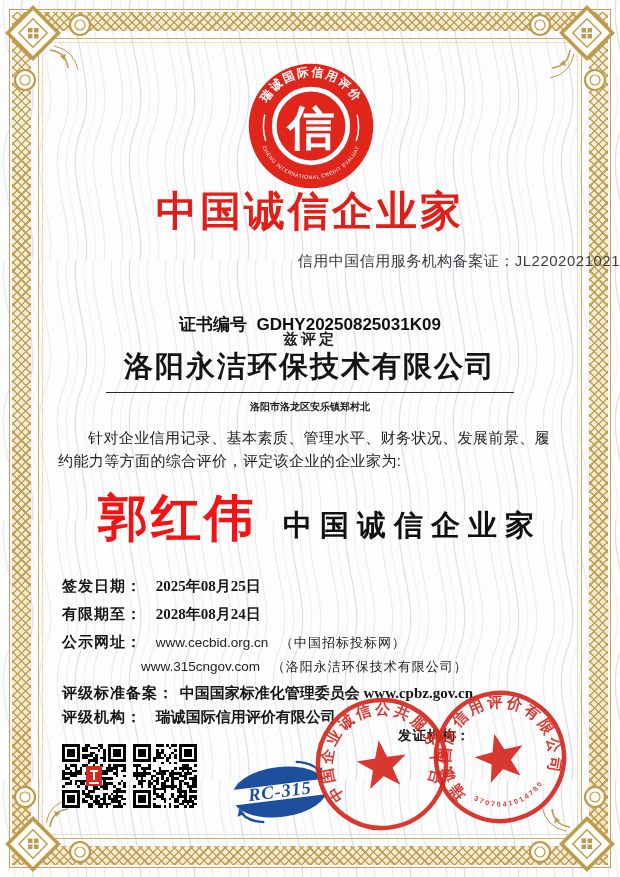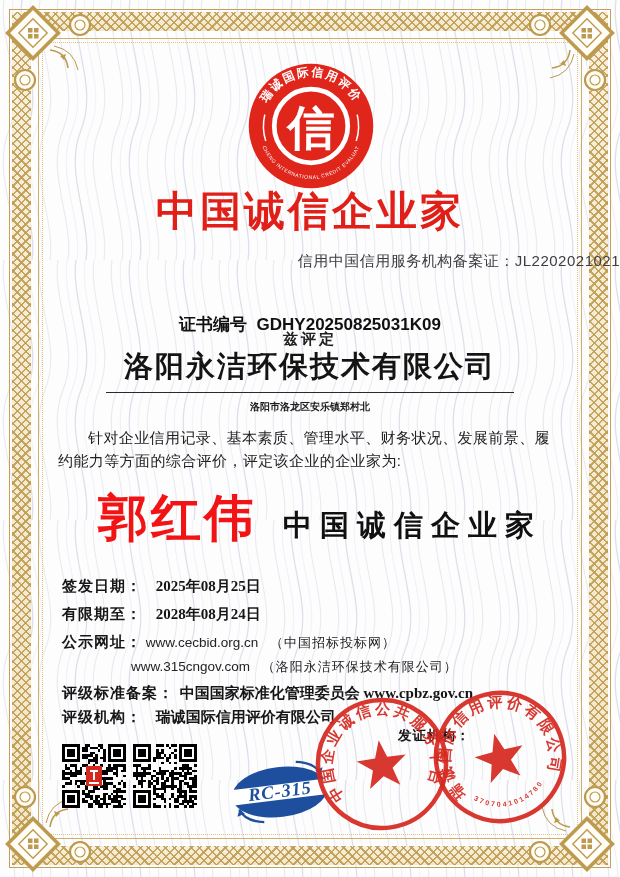--- a/index.html
+++ b/index.html
@@ -40,21 +40,21 @@
   .address{left:0;right:0;top:400px;text-align:center;font-size:10px;font-weight:bold;color:#1c1c1c;}
   .paragraph{left:58px;top:426px;width:506px;font-size:15px;color:#222;line-height:1.55;
              text-indent:2em;letter-spacing:.4px;}
   .name-row{left:0;right:0;top:488px;display:flex;justify-content:center;align-items:baseline;gap:26px;padding-left:20px;}
   .awardee{font-size:50px;font-weight:bold;color:#f21414;letter-spacing:3px;line-height:1.2;}
   .award-title{font-size:29px;font-weight:bold;font-family:"Liberation Serif",serif;color:#101010;letter-spacing:8px;}
   .fields{left:62px;top:577px;width:470px;font-family:"Liberation Serif",serif;}
   .frow{position:absolute;left:0;white-space:nowrap;font-size:15px;color:#161616;}
   .frow .lbl{font-weight:bold;letter-spacing:1px;}
   .frow .val{font-weight:bold;margin-left:10px;}
-  .frow .url{font-family:"Liberation Sans",sans-serif;font-weight:normal;font-size:13.5px;color:#232323;}
+  .frow .url{font-family:"Liberation Sans",sans-serif;font-weight:normal;font-size:13.5px;margin-left:10px;color:#232323;}
   .frow .note{font-family:"Liberation Sans",sans-serif;font-size:13px;color:#222;margin-left:8px;letter-spacing:1px;}
   .r0{top:0;} .r1{top:28px;} .r2{top:56px;} .r3{top:81px;padding-left:69px;} .r4{top:107px;} .r5{top:131px;}
   .qr{position:absolute;top:744px;width:64px;height:64px;}
   .qr1{left:62px;} .qr2{left:133px;}
   .rc-badge{left:227px;top:760px;width:106px;height:64px;}
   .issuer{left:398px;top:727px;font-size:13.5px;font-weight:bold;
           font-family:"Liberation Serif",serif;color:#141414;z-index:3;letter-spacing:1px;text-align:right;}
   .seal{position:absolute;width:140px;height:140px;opacity:.92;z-index:4;}
   .seal-left{left:312px;top:694px;transform:rotate(-8deg);}
   .seal-right{left:430px;top:687px;transform:rotate(-14deg);}

